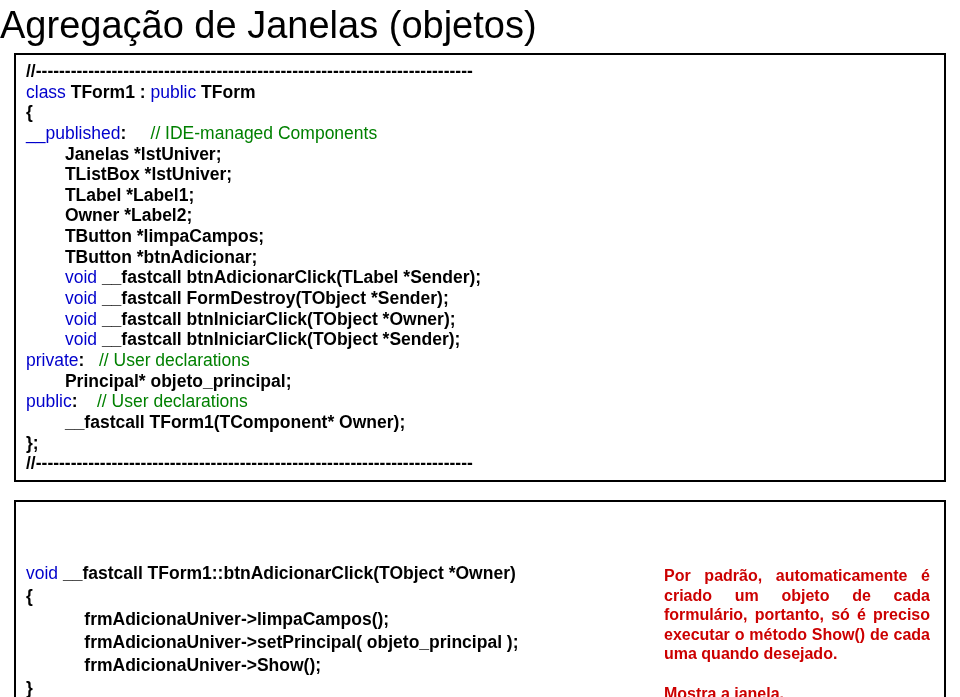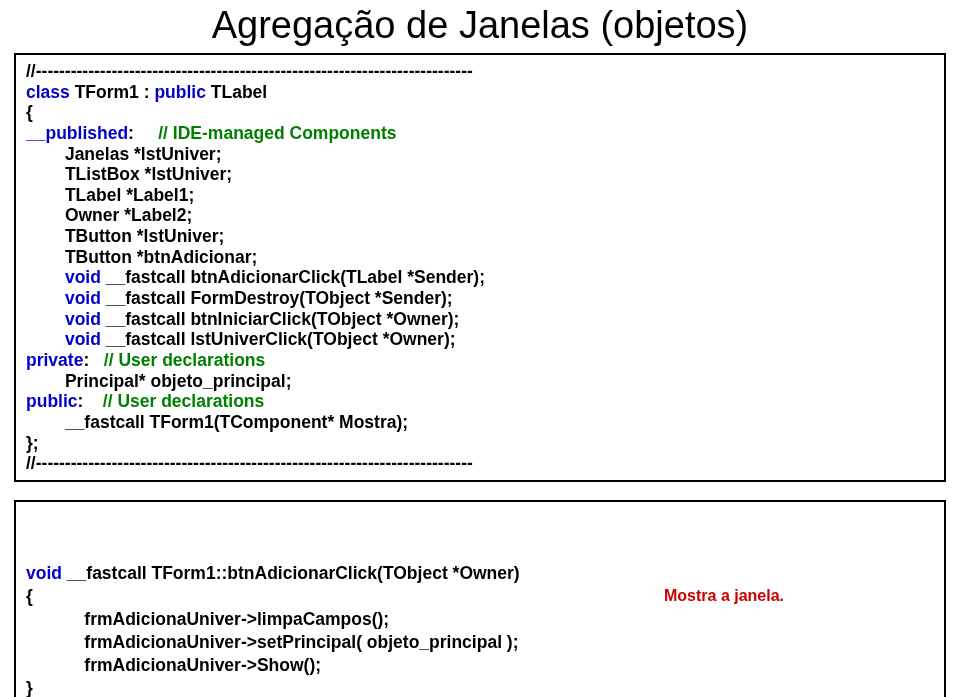--- a/index.html
+++ b/index.html
@@ -9,21 +9,21 @@
     background: #fff;
     font-family: Arial, Helvetica, sans-serif;
     overflow: hidden;
   }
   .page {
     width: 960px;
     height: 697px;
     position: relative;
   }
   .title {
-    text-align: center;
+    text-align: left;
     font-size: 38px;
     font-weight: 400;
     padding-top: 4px;
     padding-bottom: 6px;
     font-family: Arial, Helvetica, sans-serif;
   }
   .codebox1 {
     border: 2px solid #000;
     margin: 0 14px 18px 14px;
     padding: 6px 10px 6px 10px;
@@ -39,22 +39,22 @@
     margin: 0 14px 0 14px;
     padding: 14px 10px 10px 10px;
     font-family: Arial, Helvetica, sans-serif;
     font-size: 17.5px;
     font-weight: bold;
     line-height: 1.32;
     color: #000;
     white-space: pre;
     position: relative;
   }
-  .blue { color: #0000cc; font-weight: bold; }
-  .green { color: #008000; font-weight: bold; }
+  .blue { color: #0000cc; font-weight: normal; }
+  .green { color: #008000; font-weight: normal; }
   .row2 { display: flex; }
   .notebox {
     width: 280px;
     font-family: Arial, Helvetica, sans-serif;
     font-size: 16px;
     font-weight: bold;
     color: #cc0000;
     line-height: 1.22;
     text-align: justify;
     white-space: normal;
@@ -69,47 +69,48 @@
   .code-left { flex: 1; }
 </style>
 </head>
 <body>
 
 <div class="page">
 
   <div class="title">Agregação de Janelas (objetos)</div>
 
   <div class="codebox1"><span>//---------------------------------------------------------------------------</span>
-<span class="blue">class</span><span> TForm1 : </span><span class="blue">public</span><span> TLabel</span>
+<span class="blue">class</span><span> TForm1 : </span><span class="blue">public</span><span> TForm</span>
 <span>{</span>
 <span class="blue">__published</span><span>:</span><span class="green">     // IDE-managed Components</span>
 <span>        Janelas *lstUniver;</span>
 <span>        TListBox *lstUniver;</span>
 <span>        TLabel *Label1;</span>
 <span>        Owner *Label2;</span>
-<span>        TButton *lstUniver;</span>
+<span>        TButton *limpaCampos;</span>
 <span>        TButton *btnAdicionar;</span>
 <span>        </span><span class="blue">void</span><span> __fastcall btnAdicionarClick(TLabel *Sender);</span>
 <span>        </span><span class="blue">void</span><span> __fastcall FormDestroy(TObject *Sender);</span>
 <span>        </span><span class="blue">void</span><span> __fastcall btnIniciarClick(TObject *Owner);</span>
-<span>        </span><span class="blue">void</span><span> __fastcall lstUniverClick(TObject *Owner);</span>
+<span>        </span><span class="blue">void</span><span> __fastcall btnIniciarClick(TObject *Sender);</span>
 <span class="blue">private</span><span>:</span><span class="green">   // User declarations</span>
 <span>        Principal* objeto_principal;</span>
 <span class="blue">public</span><span>:</span><span class="green">    // User declarations</span>
-<span>        __fastcall TForm1(TComponent* Mostra);</span>
+<span>        __fastcall TForm1(TComponent* Owner);</span>
 <span>};</span>
 <span>//---------------------------------------------------------------------------</span></div>
 
   <div class="codebox2">
     <div class="row2">
       <div class="code-left"><span class="blue">void</span><span> __fastcall TForm1::btnAdicionarClick(TObject *Owner)</span>
 <span>{</span>
 <span>            frmAdicionaUniver-&gt;limpaCampos();</span>
 <span>            frmAdicionaUniver-&gt;setPrincipal( objeto_principal );</span>
 <span>            frmAdicionaUniver-&gt;Show();</span>
 <span>}</span></div>
       <div class="notebox">
+        <div>Por padrão, automaticamente é criado um objeto de cada formulário, portanto, só é preciso executar o método Show() de cada uma quando desejado.</div>
         <div class="note-lower">Mostra a janela.</div>
       </div>
     </div>
   </div>
 
 </div>
 
 </body></html>

